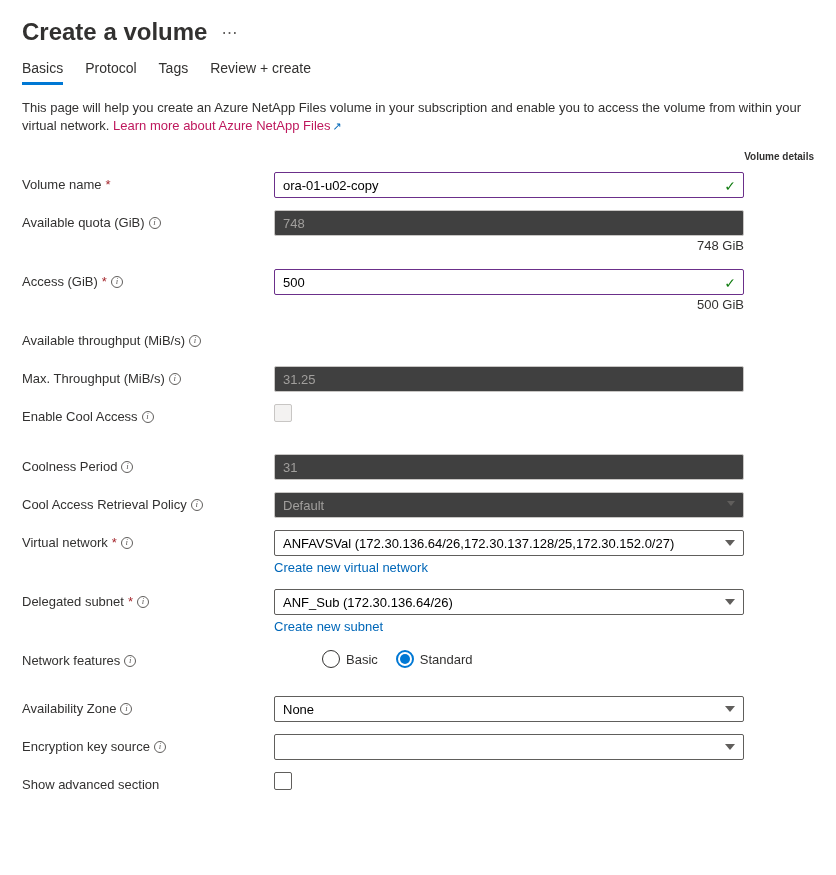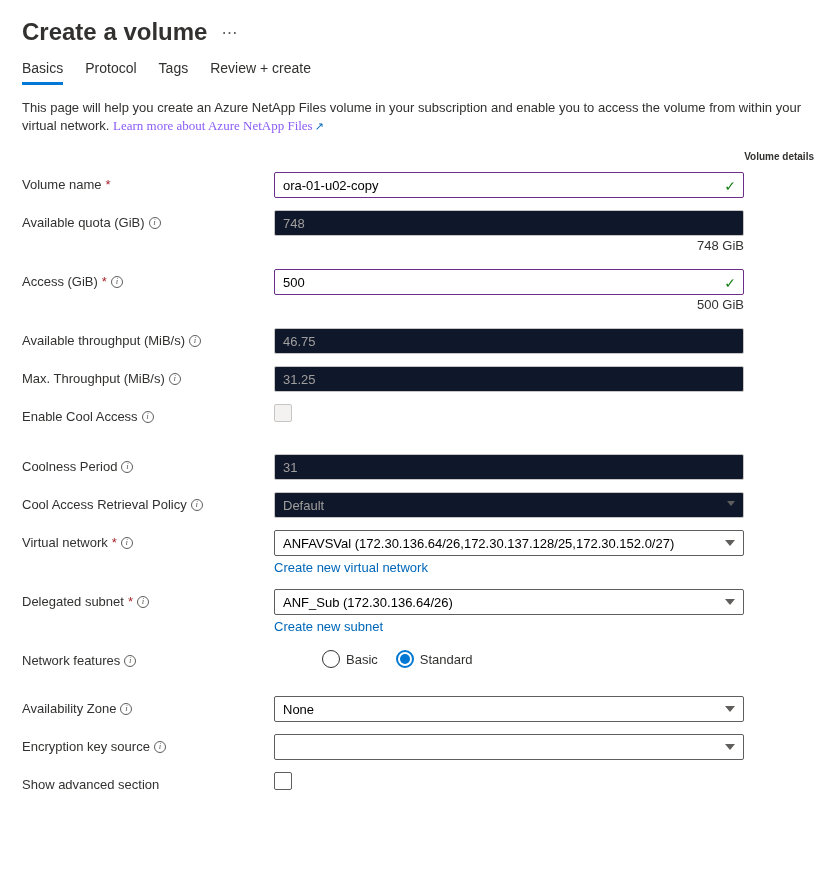--- a/index.html
+++ b/index.html
@@ -13,21 +13,21 @@
     width: 836px;
   }
   .page { padding: 18px 22px 60px 22px; }
   .header-row { display: flex; align-items: center; gap: 14px; margin-bottom: 8px; }
   h1 { font-size: 24px; font-weight: 600; margin: 0; }
   .more-icon { color: #605e5c; font-size: 16px; letter-spacing: 1px; }
   .tabs { display: flex; gap: 22px; border-bottom: none; margin-bottom: 14px; }
   .tab { padding: 6px 0; font-size: 14px; cursor: pointer; color: #323130; border-bottom: 2px solid transparent; }
   .tab.active { font-weight: 400; border-bottom: 3px solid #0078d4; color: #323130; }
   .intro { font-size: 13px; line-height: 18px; margin-bottom: 16px; }
-  .link { color: #8b5cf6; cursor: pointer; font-family: Liberation Serif, serif; }
+  .link { color: #be185d; cursor: pointer; }
   .ext-icon { color:#0067b8; font-size:11px; margin-left:2px; }
   .section-title { font-weight: 700; font-size: 10px; margin: 6px 0 10px 0; text-align: right; }
   .field-row { display: flex; align-items: flex-start; margin-bottom: 12px; min-height: 26px; }
   .field-row.tight-bottom { margin-bottom: 2px; }
   .label-col { width: 252px; padding-top: 5px; display: flex; align-items: center; gap: 4px; font-size: 13px; }
   .req { color: #a4262c; }
   .info-icon {
     width: 12px; height: 12px; border: 1px solid #605e5c; border-radius: 50%;
     display: inline-flex; align-items: center; justify-content: center;
     font-size: 9px; font-style: italic; font-family: serif; color: #605e5c;
@@ -41,21 +41,21 @@
     border: 1px solid #605e5c;
     border-radius: 2px;
     font-size: 13px;
     background: #fff;
     font-family: inherit;
   }
   .text-input.validated {
     border: 1px solid #6b2f8a;
   }
   .text-input[disabled] {
-    background: #0f172a;
+    background: #404040;
     color: #a19f9d;
     border-color: #c8c6c4;
   }
   .check-icon {
     position: absolute; right: 8px; top: 6px; color: #107c10; font-size: 14px;
     pointer-events: none;
   }
   .chev-icon {
     position: absolute; right: 9px; top: 9px; width:0;height:0;
     border-left: 4px solid transparent; border-right: 4px solid transparent;
@@ -135,23 +135,20 @@
       <span class="check-icon">✓</span>
       <div class="hint-right">500 GiB</div>
     </div>
   </div>
   <div style="height:14px"></div>
 
   <div class="field-row">
     <div class="label-col">
       <span>Available throughput (MiB/s)</span>
       <span class="info-icon">i</span>
-    </div>
-    <div class="control-col">
-      <input class="text-input" disabled="" value="46.75" style="">
     </div>
   </div>
 
   <div class="field-row">
     <div class="label-col">
       <span>Max. Throughput (MiB/s)</span>
       <span class="info-icon">i</span>
     </div>
     <div class="control-col">
       <input class="text-input" disabled="" value="31.25" style="">

